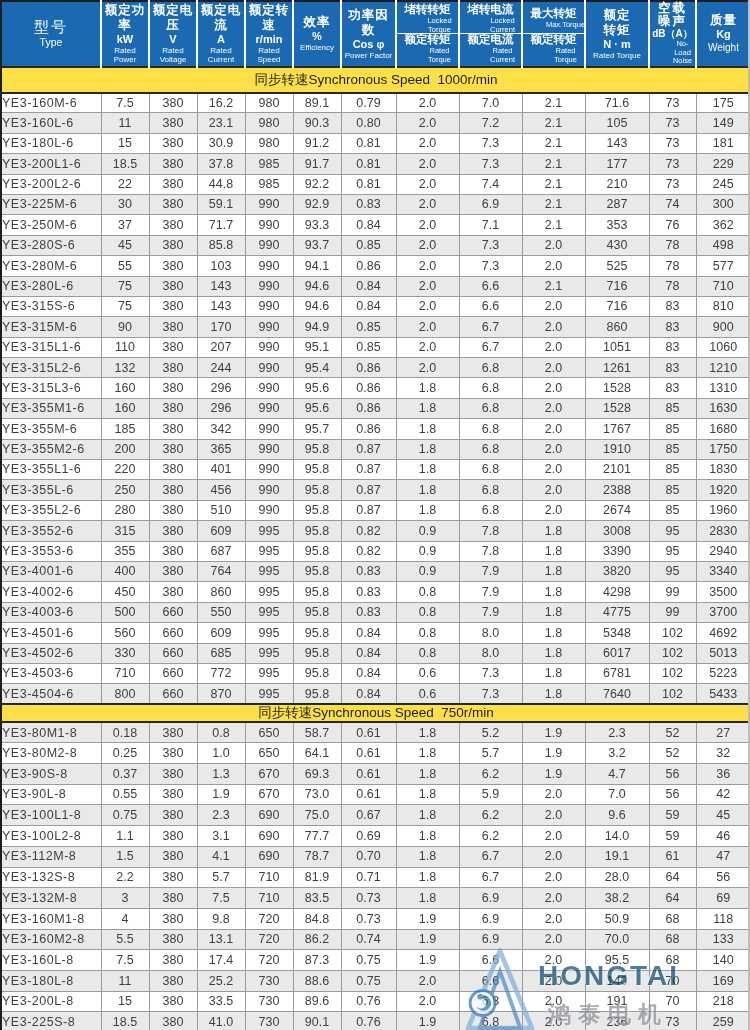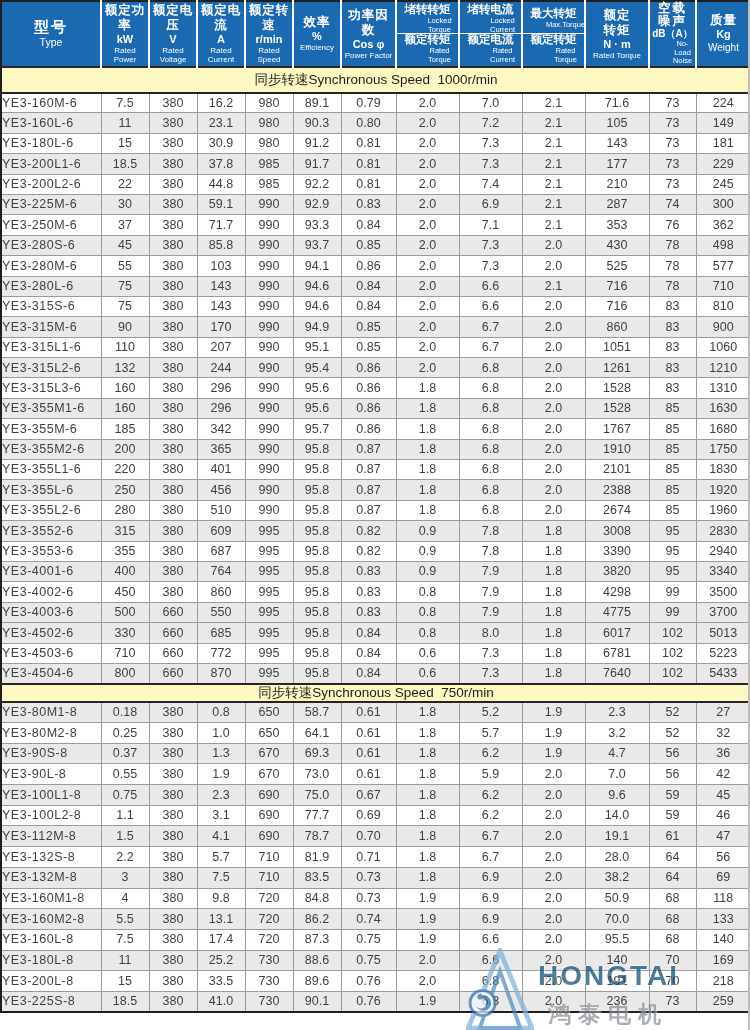--- a/index.html
+++ b/index.html
@@ -29,21 +29,21 @@
     vertical-align: middle;
     padding: 0;
     height: 60px;
     border-left: 2px solid #ffffff;
     border-bottom: 1px solid #1e1e1e;
     font-weight: normal;
   }
   thead th:first-child { border-left: none; }
   .hcell { display: flex; flex-direction: column; justify-content: center; align-items: center; height: 100%; }
   .zh      { font-size: 12.5px; font-weight: bold; line-height: 15px; letter-spacing: 1px; }
-  .zh-big  { font-size: 15px;   font-weight: bold; line-height: 18px; letter-spacing: 2px; }
+  .zh-big  { font-size: 15px;   font-weight: normal; line-height: 18px; letter-spacing: 2px; }
   .unit    { font-size: 11px;   font-weight: bold; line-height: 13px; }
   .en      { font-size: 8px;    line-height: 9.5px; font-weight: normal; }
   .en-mid  { font-size: 10.5px; line-height: 13px; }
   .half {
     height: 30px; display: flex; flex-direction: column;
     justify-content: center; align-items: center;
   }
   .half.top { border-bottom: 1px solid #ffffff; }
   .half .zh { font-size: 11.5px; line-height: 13px; letter-spacing: 0; }
   .half .en { font-size: 7.5px; line-height: 9px; padding-left: 24px; }
@@ -60,21 +60,21 @@
     padding: 0;
     line-height: 1;
     overflow: hidden;
     white-space: nowrap;
   }
   tbody tr { height: 20.4px; }
   tbody tr.s2 { height: 20.7px; }
   tbody tr.alt td { background: #e9e9e9; }
   td.model { text-align: left; letter-spacing: 0.5px; }
   tr.section-row td {
-    background: #fef9c3;
+    background: #fde047;
     border-top: 2px solid #262626;
     border-bottom: 2px solid #262626;
     border-left: none; border-right: none;
     font-size: 13.5px;
     color: #1d1d1d;
     text-align: center;
     white-space: pre;
   }
   tr.section-row { height: 26px; }
   tr.section-row.s2 { height: 18px; }
@@ -241,21 +241,21 @@
           <td>380</td>
           <td>16.2</td>
           <td>980</td>
           <td>89.1</td>
           <td>0.79</td>
           <td>2.0</td>
           <td>7.0</td>
           <td>2.1</td>
           <td>71.6</td>
           <td>73</td>
-          <td>224</td>
+          <td>175</td>
         </tr>
         <tr class="alt">
           <td class="model">YE3-160L-6</td>
           <td>11</td>
           <td>380</td>
           <td>23.1</td>
           <td>980</td>
           <td>90.3</td>
           <td>0.80</td>
           <td>2.0</td>
@@ -617,20 +617,35 @@
           <td>550</td>
           <td>995</td>
           <td>95.8</td>
           <td>0.83</td>
           <td>0.8</td>
           <td>7.9</td>
           <td>1.8</td>
           <td>4775</td>
           <td>99</td>
           <td>3700</td>
+        </tr>
+        <tr>
+          <td class="model">YE3-4501-6</td>
+          <td>560</td>
+          <td>660</td>
+          <td>609</td>
+          <td>995</td>
+          <td>95.8</td>
+          <td>0.84</td>
+          <td>0.8</td>
+          <td>8.0</td>
+          <td>1.8</td>
+          <td>5348</td>
+          <td>102</td>
+          <td>4692</td>
         </tr>
         <tr class="alt">
           <td class="model">YE3-4502-6</td>
           <td>330</td>
           <td>660</td>
           <td>685</td>
           <td>995</td>
           <td>95.8</td>
           <td>0.84</td>
           <td>0.8</td>

